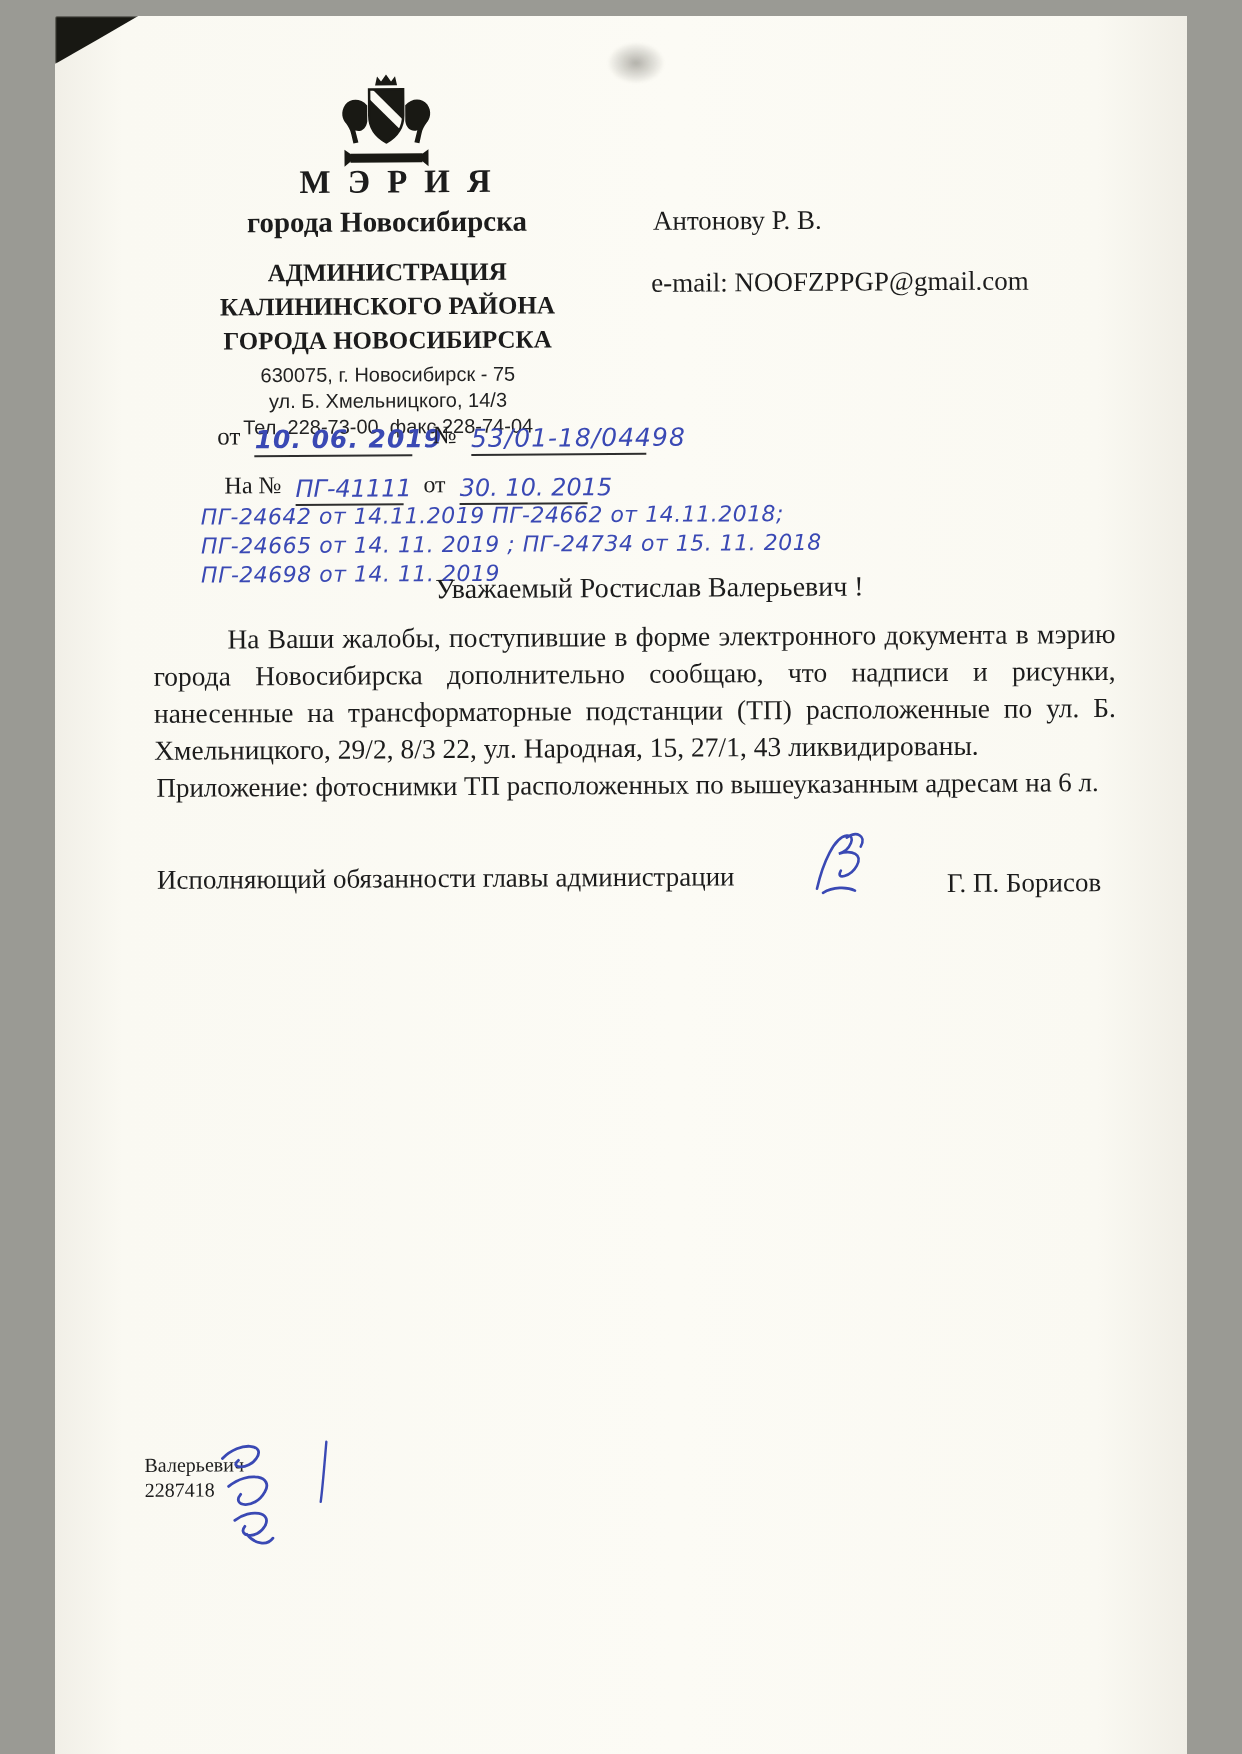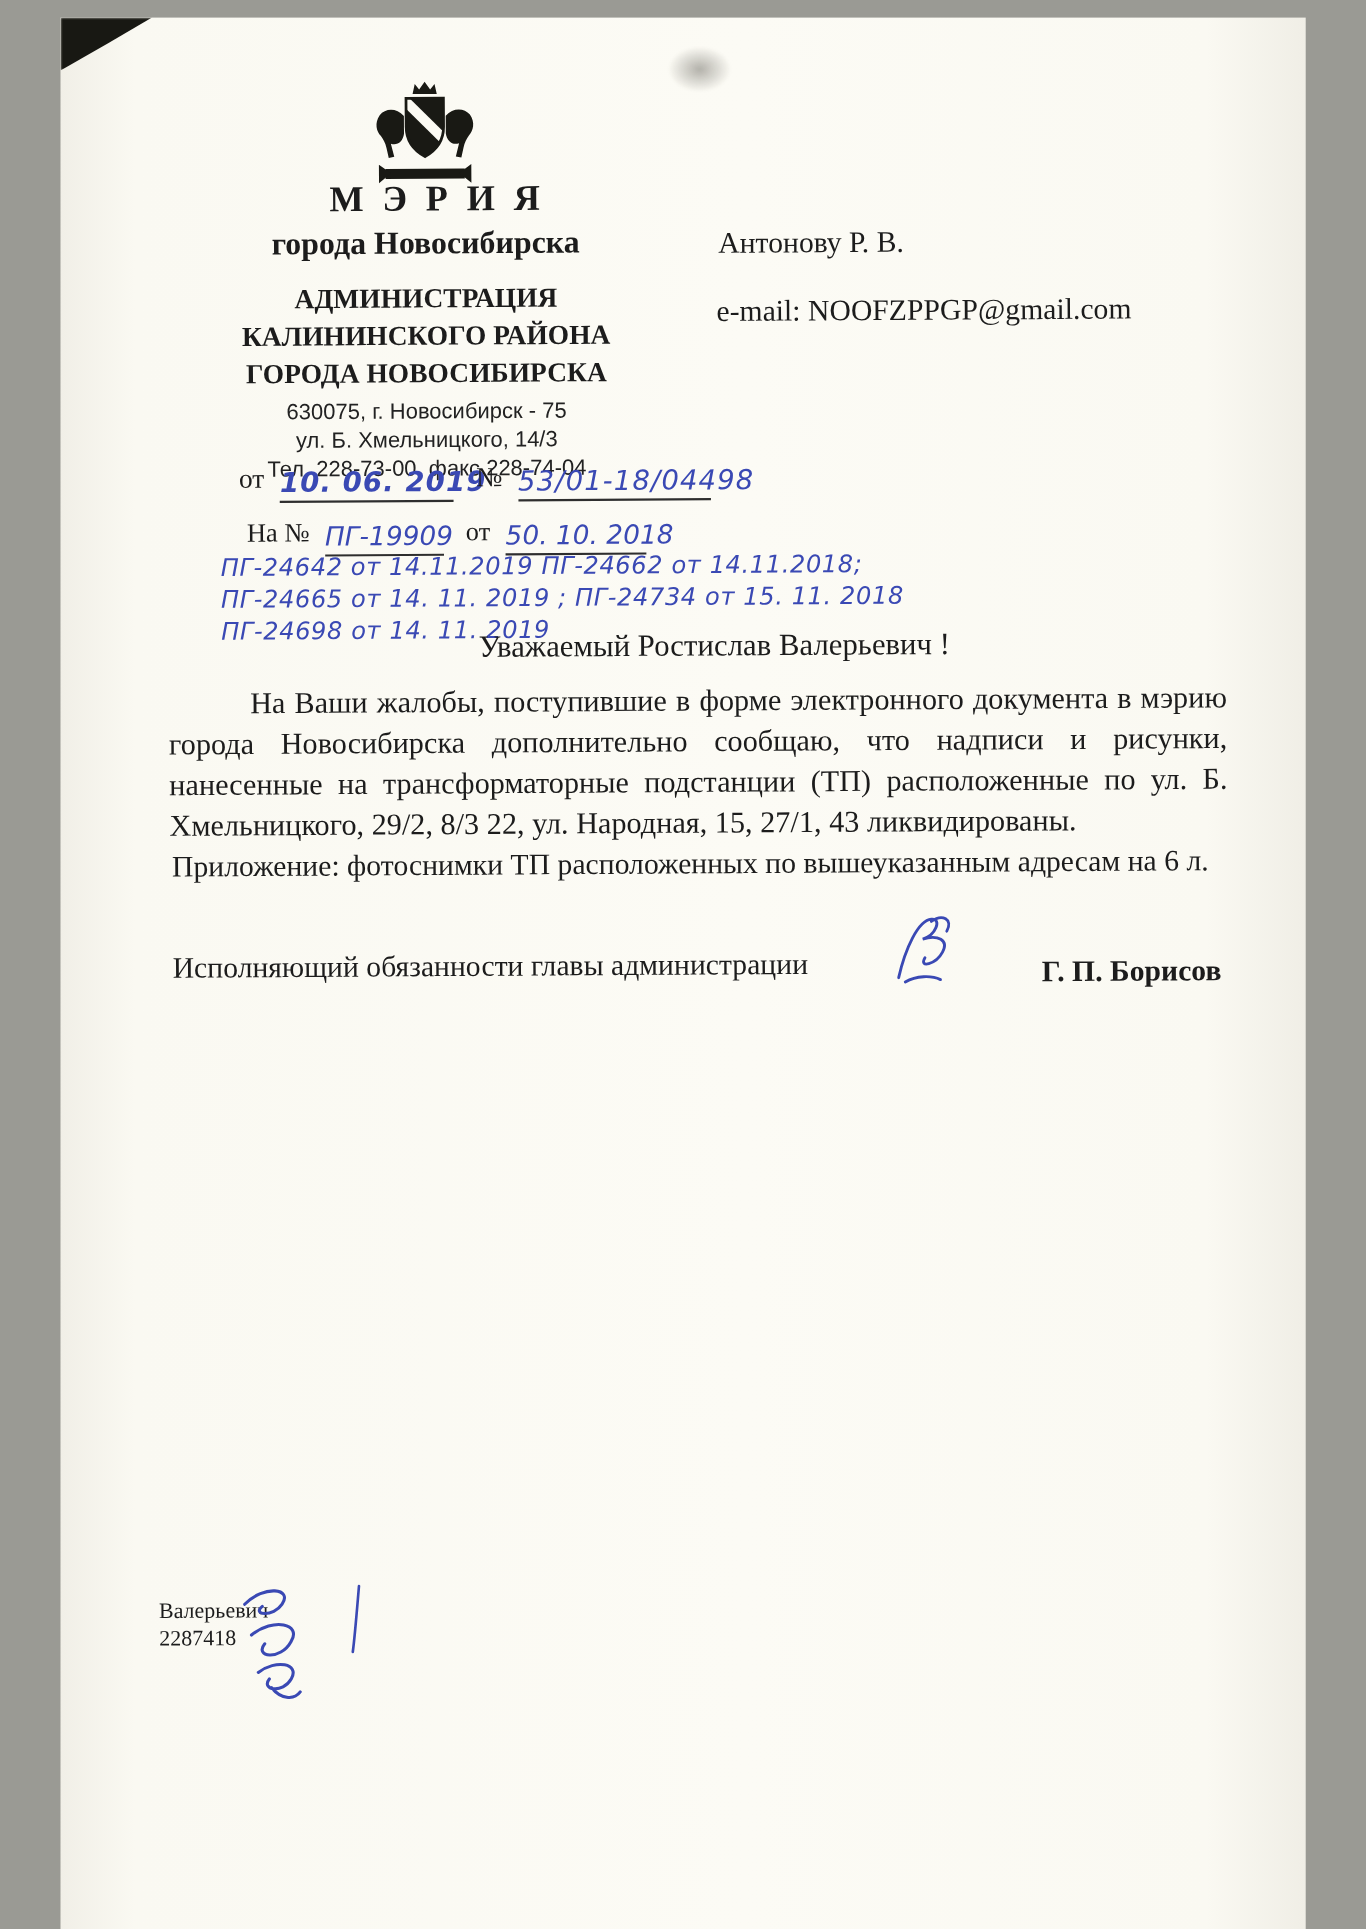--- a/index.html
+++ b/index.html
@@ -30,21 +30,21 @@
   .w105{width:108px;}
   .w125{width:128px;}
   .hw{font-family:"DejaVu Sans",sans-serif;font-style:italic;color:#3a49b4;}
   .hw-lg{font-size:25px;letter-spacing:1px;}
   .hw-block{left:148px;top:484px;font-size:22px;line-height:29px;color:#3a49b4;font-family:"DejaVu Sans",sans-serif;font-style:italic;letter-spacing:0.5px;}
   
   .salutation{left:382px;top:556px;font-size:28px;}
   .body-par{left:100px;top:602px;width:962px;font-size:27.5px;line-height:37px;text-align:justify;text-indent:74px;margin:0;}
   .attachment{left:102px;top:754px;font-size:27px;}
   .sig-position{left:102px;top:846px;font-size:27px;}
-  .sig-name{left:892px;top:854px;font-size:27px;font-weight:bold;}
+  .sig-name{left:892px;top:854px;font-size:27px;}
   .sig-mark{left:748px;top:812px;}
   
   .executor{left:86px;top:1434px;font-size:20px;line-height:25px;}
   .executor-sig{left:148px;top:1412px;}
   
   .corner-blot{left:0;top:0;width:104px;height:48px;background:#181813;
     clip-path:polygon(0 0,80% 0,42% 48%,0 100%);filter:blur(1.2px);}
   .top-smudge{left:552px;top:26px;width:58px;height:42px;
     background:radial-gradient(ellipse at center,rgba(90,88,80,.45),rgba(90,88,80,0) 70%);filter:blur(1px);}
   .bottom-strip1{left:95px;top:1745px;width:545px;height:8px;background:#211f19;filter:blur(.6px);}
@@ -107,23 +107,23 @@
 
     <div class="abs ref-line">
       <span class="lbl">от</span>
       <span class="blank w150"><span class="hw hw-lg">10. 06. 2019</span></span>
       <span class="lbl">№</span>
       <span class="blank w170"><span class="hw hw-lg">53/01-18/04498</span></span>
     </div>
 
     <div class="abs reply-line">
       <span class="lbl">На №</span>
-      <span class="blank w105"><span class="hw">ПГ-19909</span></span>
+      <span class="blank w105"><span class="hw">ПГ-41111</span></span>
       <span class="lbl">от</span>
-      <span class="blank w125"><span class="hw">50. 10. 2018</span></span>
+      <span class="blank w125"><span class="hw">30. 10. 2015</span></span>
     </div>
 
     <div class="abs hw-block">
       <div>ПГ-24642 от 14.11.2019  ПГ-24662 от 14.11.2018;</div>
       <div>ПГ-24665 от 14. 11. 2019 ;  ПГ-24734 от 15. 11. 2018</div>
       <div>ПГ-24698 от 14. 11. 2019</div>
     </div>
 
     <div class="abs salutation">Уважаемый Ростислав Валерьевич !</div>
 

